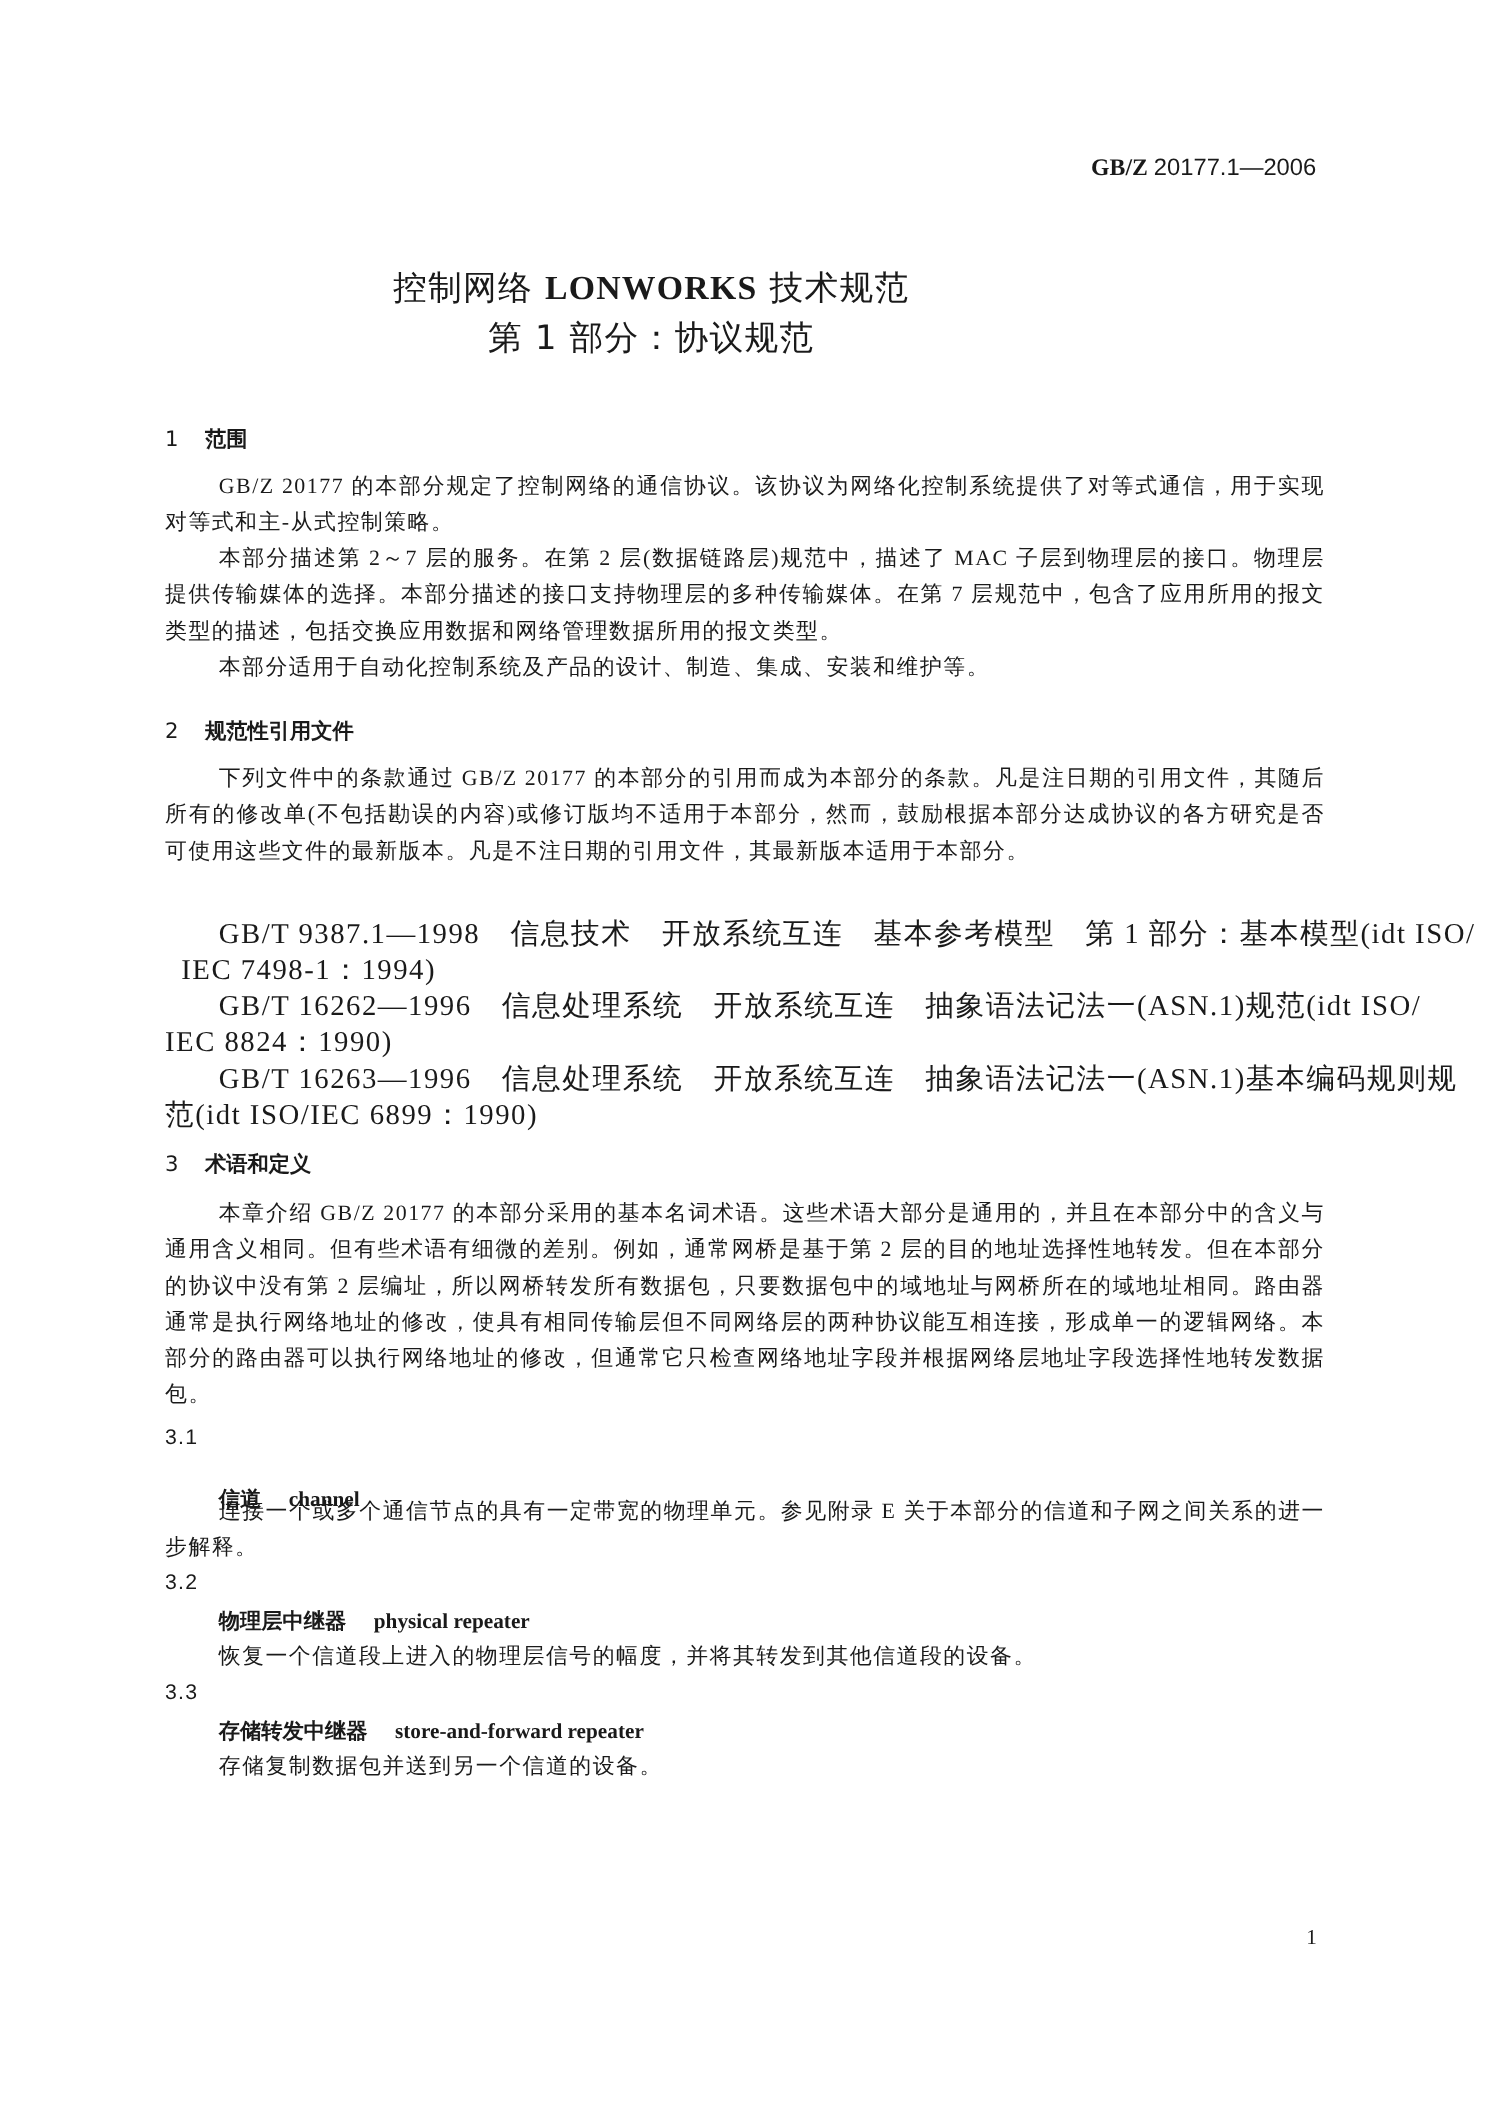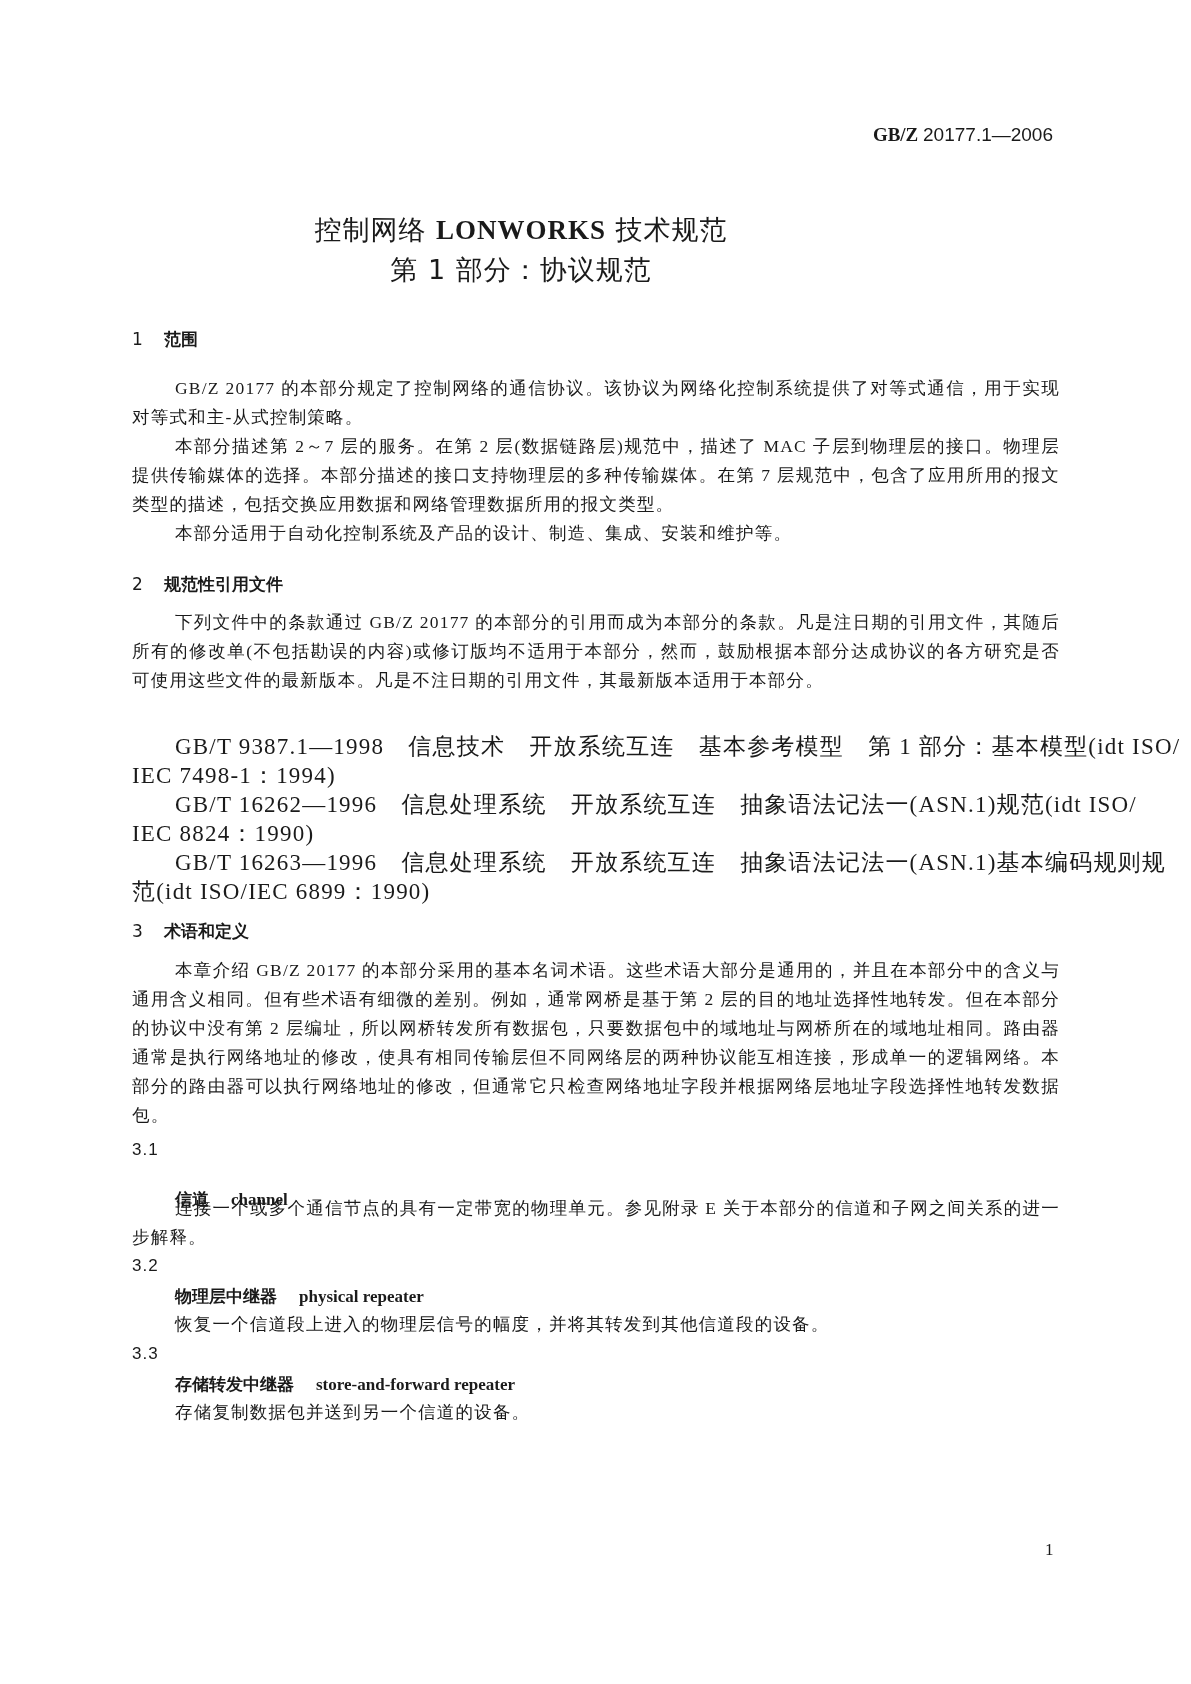--- a/index.html
+++ b/index.html
@@ -31,34 +31,34 @@
   <span class="n">20177.1—2006</span>
 </div>
 
 <div class="abs title" style="top:212px;">
   <span>控制网络</span>
   <span class="lat">LONWORKS</span>
   <span>技术规范</span>
 </div>
 <div class="abs title" style="top:252px;">第 1 部分：协议规范</div>
 
-<div class="abs sec" style="top:328px;">
+<div class="abs sec" style="top:340px;">
   <span class="num">1</span><span>范围</span>
 </div>
 <div class="abs p ind" style="top:374px;">GB/Z 20177 的本部分规定了控制网络的通信协议。该协议为网络化控制系统提供了对等式通信，用于实现对等式和主-从式控制策略。</div>
 <div class="abs p ind" style="top:432px;">本部分描述第 2～7 层的服务。在第 2 层(数据链路层)规范中，描述了 MAC 子层到物理层的接口。物理层提供传输媒体的选择。本部分描述的接口支持物理层的多种传输媒体。在第 7 层规范中，包含了应用所用的报文类型的描述，包括交换应用数据和网络管理数据所用的报文类型。</div>
 <div class="abs p ind" style="top:519px;">本部分适用于自动化控制系统及产品的设计、制造、集成、安装和维护等。</div>
 
 <div class="abs sec" style="top:573px;">
   <span class="num">2</span><span>规范性引用文件</span>
 </div>
 <div class="abs p ind" style="top:608px;">下列文件中的条款通过 GB/Z 20177 的本部分的引用而成为本部分的条款。凡是注日期的引用文件，其随后所有的修改单(不包括勘误的内容)或修订版均不适用于本部分，然而，鼓励根据本部分达成协议的各方研究是否可使用这些文件的最新版本。凡是不注日期的引用文件，其最新版本适用于本部分。</div>
 
 <div class="abs line" style="top:731px; left:175px;">GB/T 9387.1—1998　信息技术　开放系统互连　基本参考模型　第 1 部分：基本模型(idt ISO/</div>
-<div class="abs line" style="top:760px;">IEC 7498-1：1994)</div>
+<div class="abs line" style="top:760px;margin-left:13px;">IEC 7498-1：1994)</div>
 <div class="abs line" style="top:789px; left:175px;">GB/T 16262—1996　信息处理系统　开放系统互连　抽象语法记法一(ASN.1)规范(idt ISO/</div>
 <div class="abs line" style="top:818px;">IEC 8824：1990)</div>
 <div class="abs line" style="top:847px; left:175px;">GB/T 16263—1996　信息处理系统　开放系统互连　抽象语法记法一(ASN.1)基本编码规则规</div>
 <div class="abs line" style="top:876px;">范(idt ISO/IEC 6899：1990)</div>
 
 <div class="abs sec" style="top:920px;">
   <span class="num">3</span><span>术语和定义</span>
 </div>
 <div class="abs p ind" style="top:956px;">本章介绍 GB/Z 20177 的本部分采用的基本名词术语。这些术语大部分是通用的，并且在本部分中的含义与通用含义相同。但有些术语有细微的差别。例如，通常网桥是基于第 2 层的目的地址选择性地转发。但在本部分的协议中没有第 2 层编址，所以网桥转发所有数据包，只要数据包中的域地址与网桥所在的域地址相同。路由器通常是执行网络地址的修改，使具有相同传输层但不同网络层的两种协议能互相连接，形成单一的逻辑网络。本部分的路由器可以执行网络地址的修改，但通常它只检查网络地址字段并根据网络层地址字段选择性地转发数据包。</div>
 

